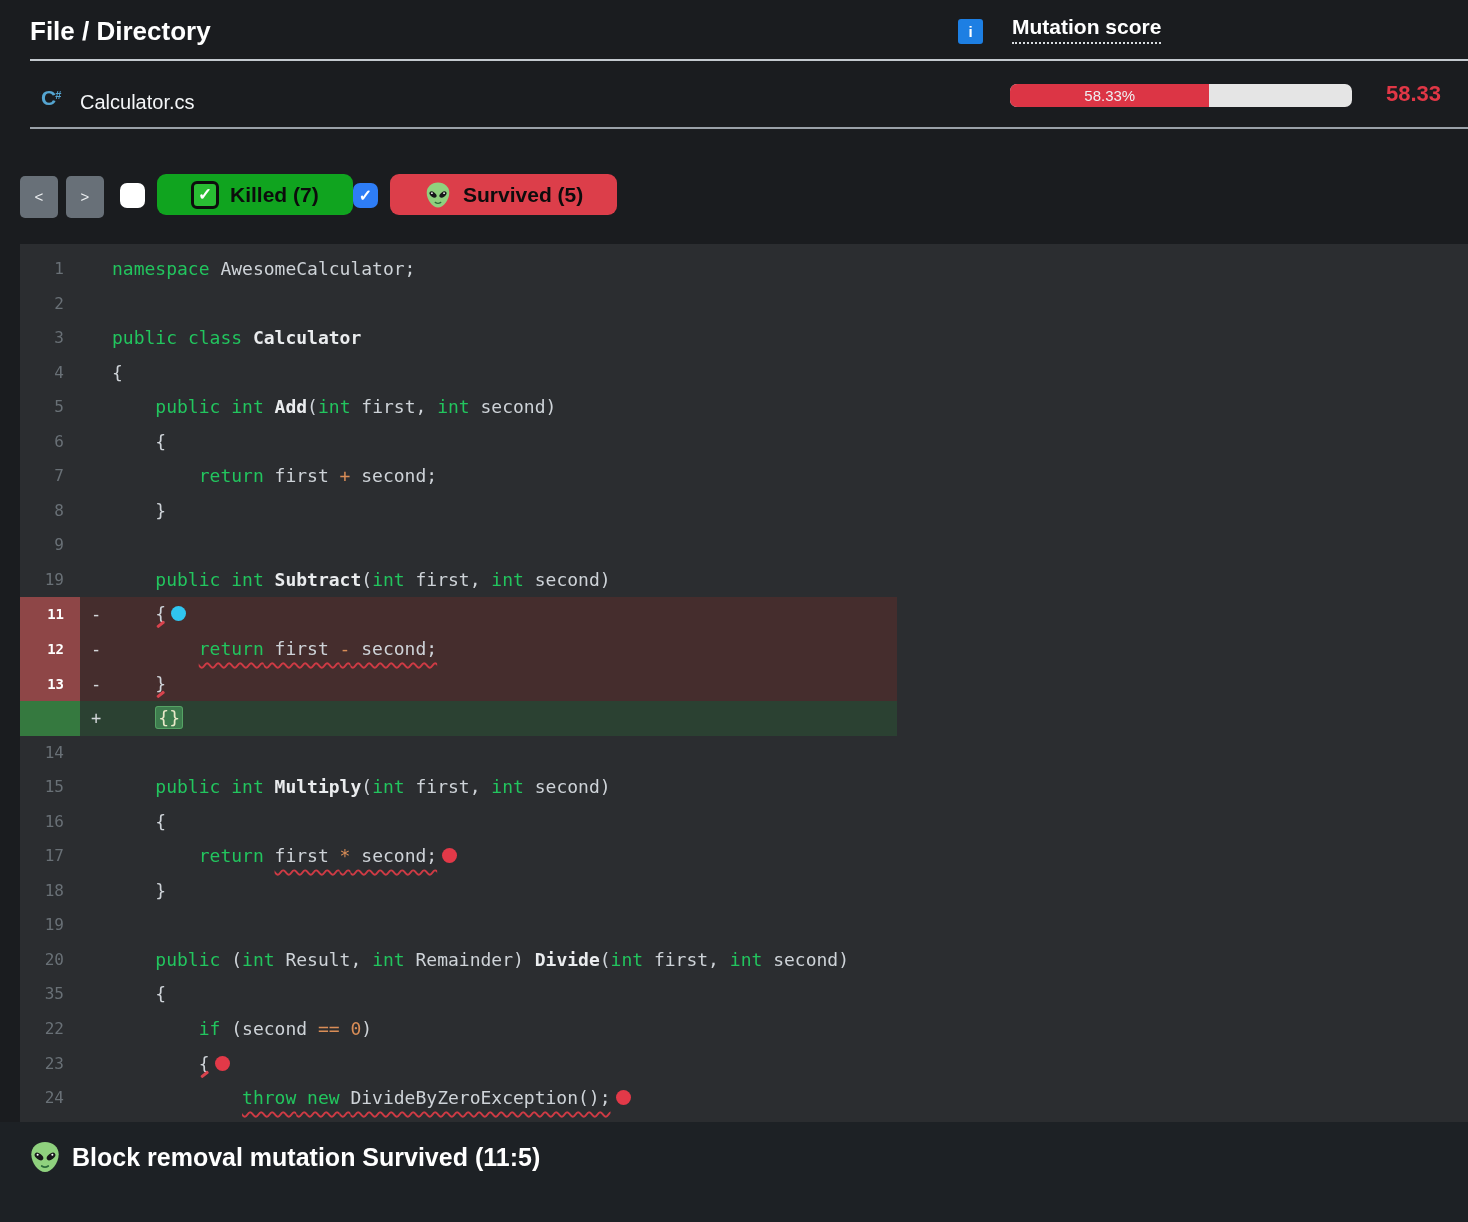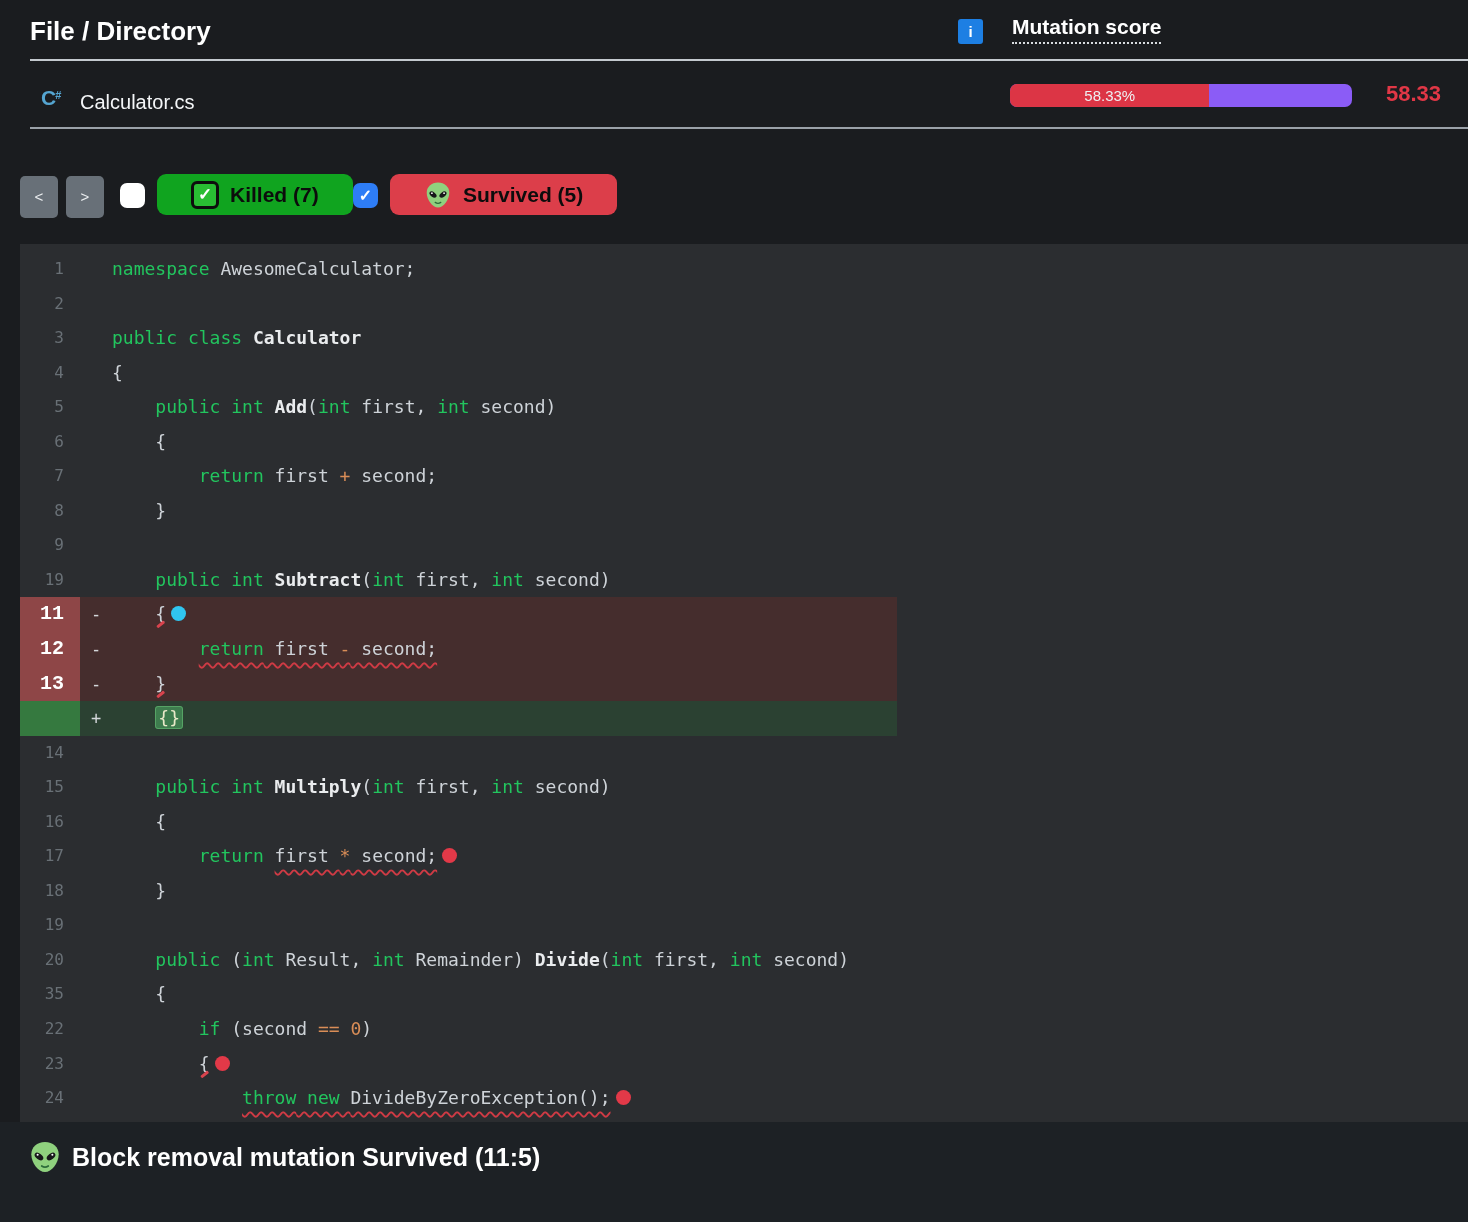--- a/index.html
+++ b/index.html
@@ -14,21 +14,21 @@
   .ms-label{left:1012px;top:15px;font-size:21px;font-weight:700;color:#ffffff;
             border-bottom:2px dotted #d8dce0;padding-bottom:3px;}
   .divider{left:30px;right:0;height:2px;background:#c3c9ce;}
   .divider.d1{top:59px;}
   .divider.d2{top:127px;background:#9aa1a8;}
 
   
   .cs-icon{left:41px;top:85px;color:#55a5d1;font-weight:700;font-size:21px;line-height:21px;}
   .cs-icon sup{font-size:11px;vertical-align:6px;margin-left:-1px;}
   .file-name{left:80px;top:83px;font-size:20px;color:#f4f6f8;margin-top:8px;}
-  .progress{left:1010px;top:84px;width:342px;height:23px;background:#8b5cf6;border-radius:7px;overflow:hidden;}
+  .progress{left:1010px;top:84px;width:342px;height:23px;background:#e5e5e5;border-radius:7px;overflow:hidden;}
   .progress-fill{height:100%;background:#dc3545;color:#eef0f2;font-size:15px;line-height:23px;text-align:center;}
   .score-value{right:27px;top:81px;color:#e13746;font-weight:700;font-size:22px;}
 
   
   .nav-btn{width:38px;height:42px;background:#687078;border-radius:5px;color:#edf0f2;
            font-size:15px;line-height:42px;text-align:center;cursor:pointer;}
   .nav-prev{left:20px;top:176px;}
   .nav-next{left:66px;top:176px;}
   .checkbox{width:25px;height:25px;background:#ffffff;border-radius:7px;cursor:pointer;
             text-align:center;line-height:25px;font-size:16px;font-weight:700;color:#fff;}
@@ -47,21 +47,21 @@
   .alien{width:28px;height:28px;display:block;}
 
   
   .code-area{left:20px;top:244px;right:0;height:878px;background:#2b2d30;padding-top:8px;overflow:hidden;
              font-family:"DejaVu Sans Mono",monospace;font-size:18px;}
   .row{display:flex;height:34.56px;line-height:34.56px;}
   .ln{flex:0 0 60px;box-sizing:border-box;text-align:right;padding-right:16px;color:#697076;font-size:16px;}
   .sign{flex:0 0 32px;box-sizing:border-box;padding-left:11px;color:#d3d7da;font-size:17px;}
   .code{white-space:pre;}
   .row.removed{width:877px;background:#452d2d;}
-  .row.removed .ln{background:#8e4647;color:#ffffff;font-weight:700;font-size:20px;font-family:Liberation Mono, monospace;}
+  .row.removed .ln{background:#8e4647;color:#ffffff;font-weight:700;font-size:14px;}
   .row.added{width:877px;background:#2b4132;}
   .row.added .ln{background:#35793f;}
   .tok-kw{color:#22c55e;}
   .tok-pl{color:#ced3d8;}
   .tok-op{color:#d98d57;}
   .tok-num{color:#d98d57;}
   .tok-fn{color:#eaecee;font-weight:700;}
   .tok-box{background:#3e7c4e;color:#e9e9c9;border:1px solid #56a365;border-radius:3px;padding:0 2px;}
   .sq{text-decoration-line:underline;text-decoration-style:wavy;text-decoration-color:#cf3a44;
       text-decoration-thickness:2px;text-underline-offset:7px;text-decoration-skip-ink:none;}

